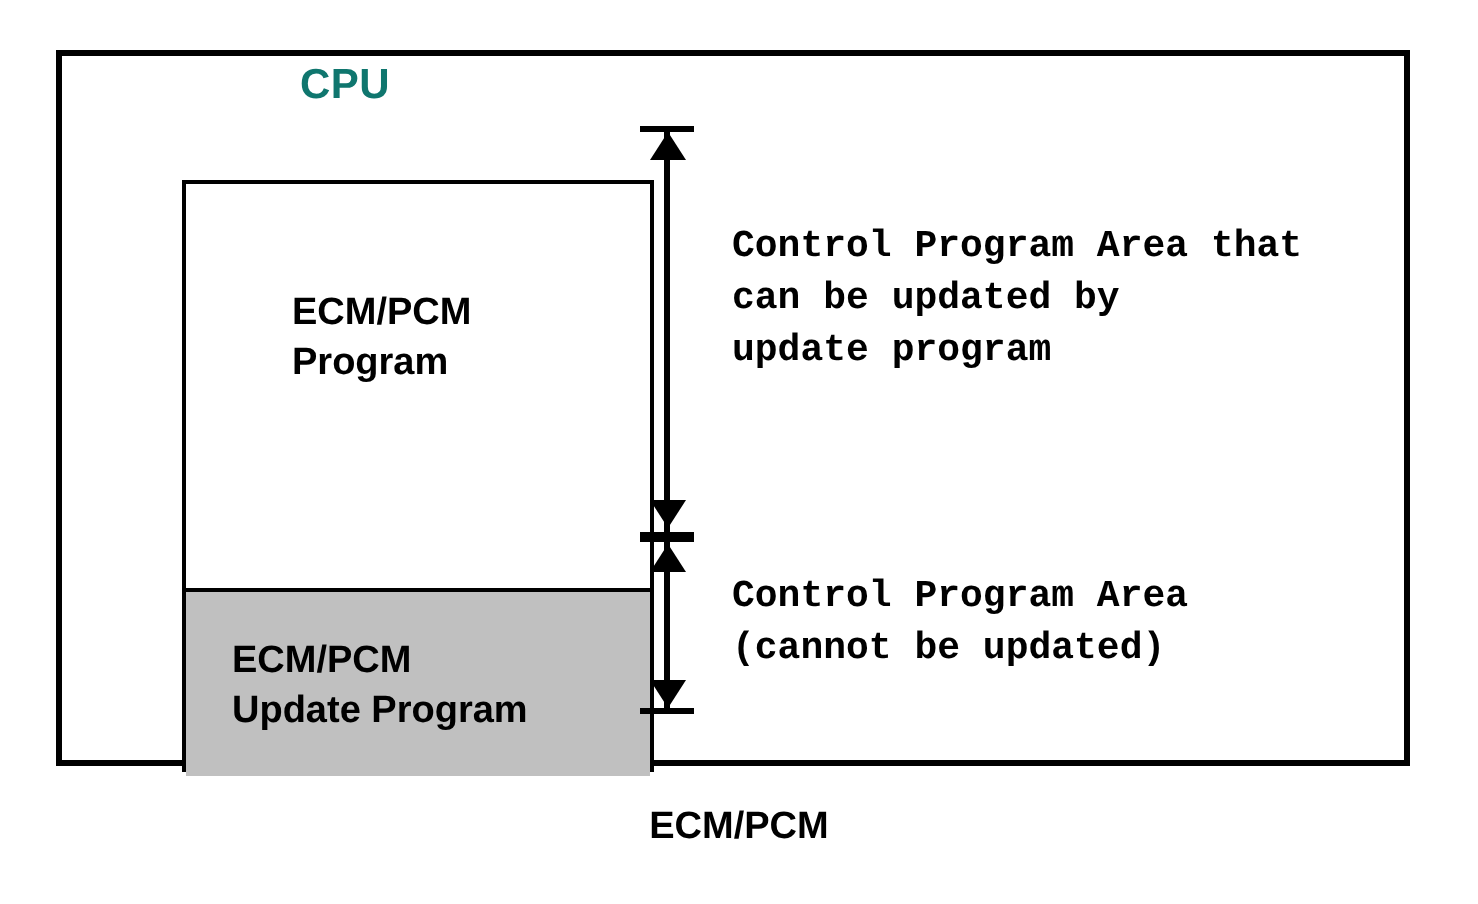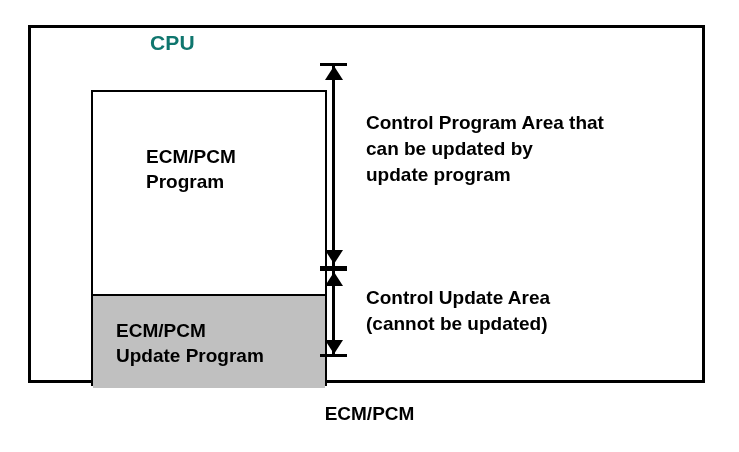--- a/index.html
+++ b/index.html
@@ -135,20 +135,21 @@
 
   
   .annot {
     position: absolute;
     left: 366px;
     font-size: 19px;
     font-weight: bold;
     color: #000000;
     line-height: 26px;
     white-space: pre-line;
+    font-family: Liberation Mono, monospace;
   }
   .annot-upper { top: 110px; }
   .annot-lower { top: 285px; }
 
   
   .caption {
     position: absolute;
     left: 0;
     top: 403px;
     width: 739px;
@@ -195,18 +196,18 @@
     <div class="dim-shaft"></div>
     <div class="arrowhead arrowhead-up head-top"></div>
     <div class="arrowhead arrowhead-down head-bottom"></div>
     <div class="dim-tick tick-bottom"></div>
   </div>
 
   <div class="annot annot-upper">Control Program Area that
 can be updated by
 update program</div>
 
-  <div class="annot annot-lower">Control Update Area
+  <div class="annot annot-lower">Control Program Area
 (cannot be updated)</div>
 
   <div class="caption">ECM/PCM</div>
 
 </div>
 
 </body></html>

